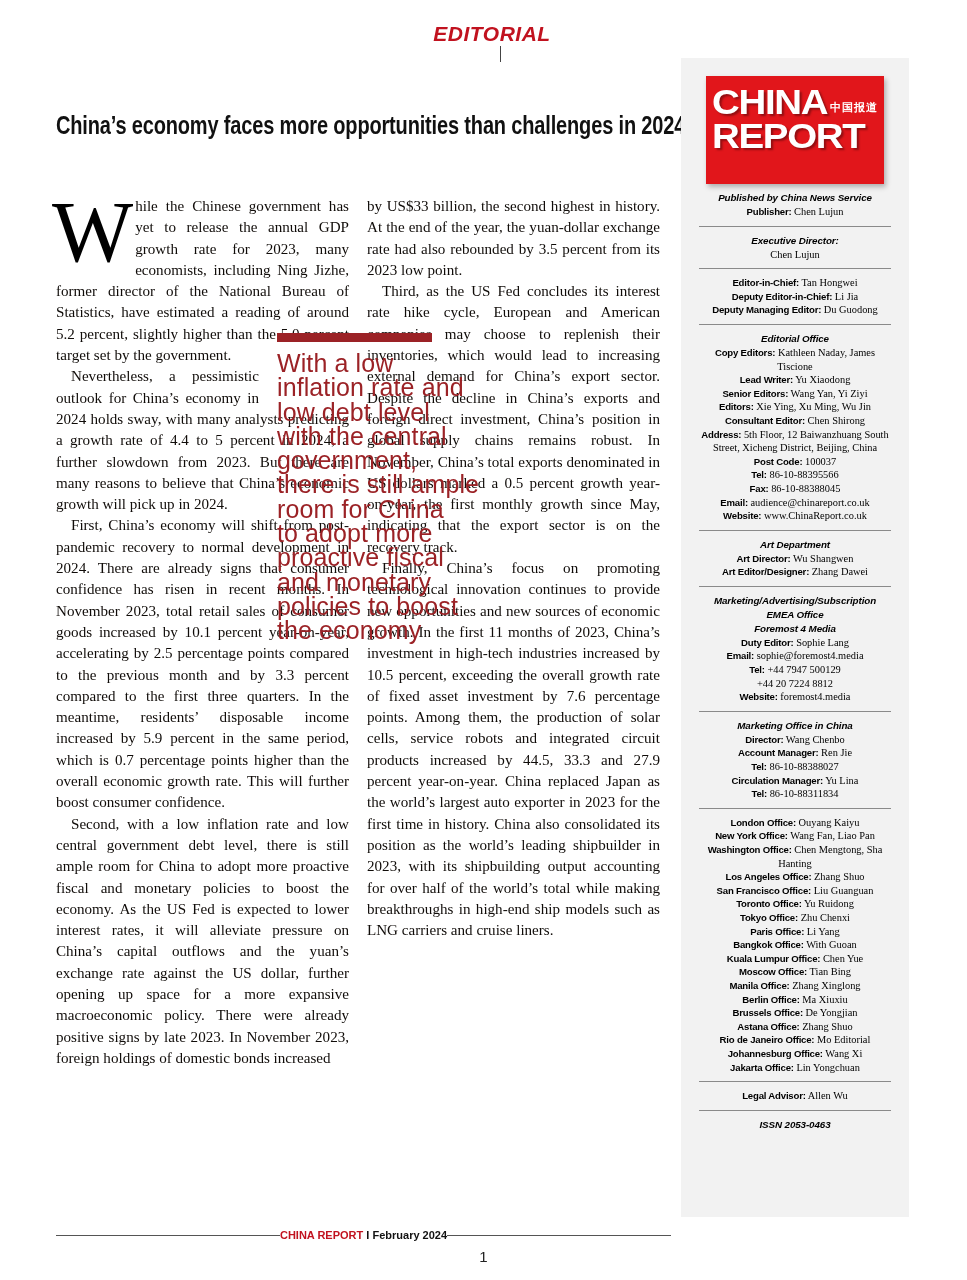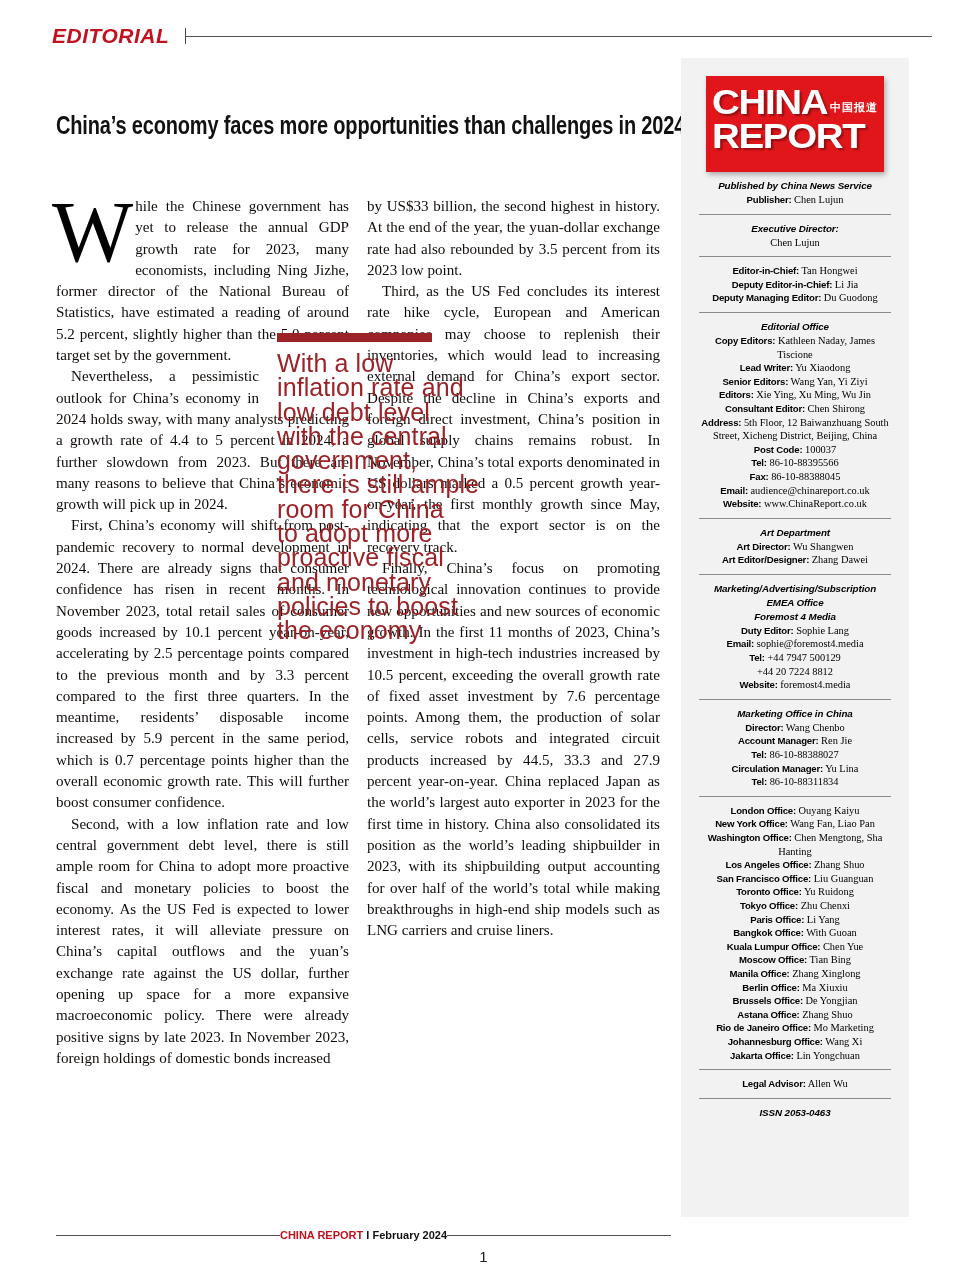--- a/index.html
+++ b/index.html
@@ -12,21 +12,21 @@
     position: relative;
     overflow: hidden;
   }
 
   
   .page { position:relative; width:967px; height:1280px; }
 
   
   .ed-header {
     position:absolute; left:52px; top:22px; width:880px; height:28px;
-    display:flex; align-items:center;
+    display:flex; align-items:center;flex-direction:column;
   }
   .ed-kicker {
     font-family:"Liberation Sans", sans-serif;
     font-weight:bold; font-style:italic;
     font-size:21px; letter-spacing:0.5px;
     color:#c1121f;
   }
   .ed-rule-wrap { flex:1; position:relative; height:16px; margin-left:16px; }
   .ed-tick { position:absolute; left:0; top:0; width:1px; height:16px; background:#444; }
   .ed-rule { position:absolute; left:0; top:8px; right:0; height:1px; background:#555; }
@@ -95,21 +95,21 @@
 
   
   .masthead {
     position:absolute; left:681px; top:58px; width:228px; height:1159px;
     background:#f2f2f2;
     padding:10px 16px 10px 16px;
     font-family:"Liberation Serif", serif;
     text-align:center;
   }
   .logo-box {
-    width:178px; height:96px; background:#e1161b;
+    width:178px; height:108px; background:#e1161b;
     margin:8px auto 0 auto;
     position:relative;
     box-shadow: 2px 3px 5px rgba(0,0,0,0.28);
     overflow:hidden;
     text-align:center;
   }
   .logo-line1, .logo-line2 {
     position:absolute; left:6px;
     font-family:"Liberation Sans", sans-serif;
     font-weight:bold; color:#fff;
@@ -284,21 +284,21 @@
       <div class="mh-line"><b>Toronto Office:</b> <span>Yu Ruidong</span></div>
       <div class="mh-line"><b>Tokyo Office:</b> <span>Zhu Chenxi</span></div>
       <div class="mh-line"><b>Paris Office:</b> <span>Li Yang</span></div>
       <div class="mh-line"><b>Bangkok Office:</b> <span>With Guoan</span></div>
       <div class="mh-line"><b>Kuala Lumpur Office:</b> <span>Chen Yue</span></div>
       <div class="mh-line"><b>Moscow Office:</b> <span>Tian Bing</span></div>
       <div class="mh-line"><b>Manila Office:</b> <span>Zhang Xinglong</span></div>
       <div class="mh-line"><b>Berlin Office:</b> <span>Ma Xiuxiu</span></div>
       <div class="mh-line"><b>Brussels Office:</b> <span>De Yongjian</span></div>
       <div class="mh-line"><b>Astana Office:</b> <span>Zhang Shuo</span></div>
-      <div class="mh-line"><b>Rio de Janeiro Office:</b> <span>Mo Marketing</span></div>
+      <div class="mh-line"><b>Rio de Janeiro Office:</b> <span>Mo Editorial</span></div>
       <div class="mh-line"><b>Johannesburg Office:</b> <span>Wang Xi</span></div>
       <div class="mh-line"><b>Jakarta Office:</b> <span>Lin Yongchuan</span></div>
     </div>
 
     <div class="mh-sep"></div>
 
     <div class="mh-block">
       <div class="mh-line"><b>Legal Advisor:</b> <span>Allen Wu</span></div>
     </div>
 

